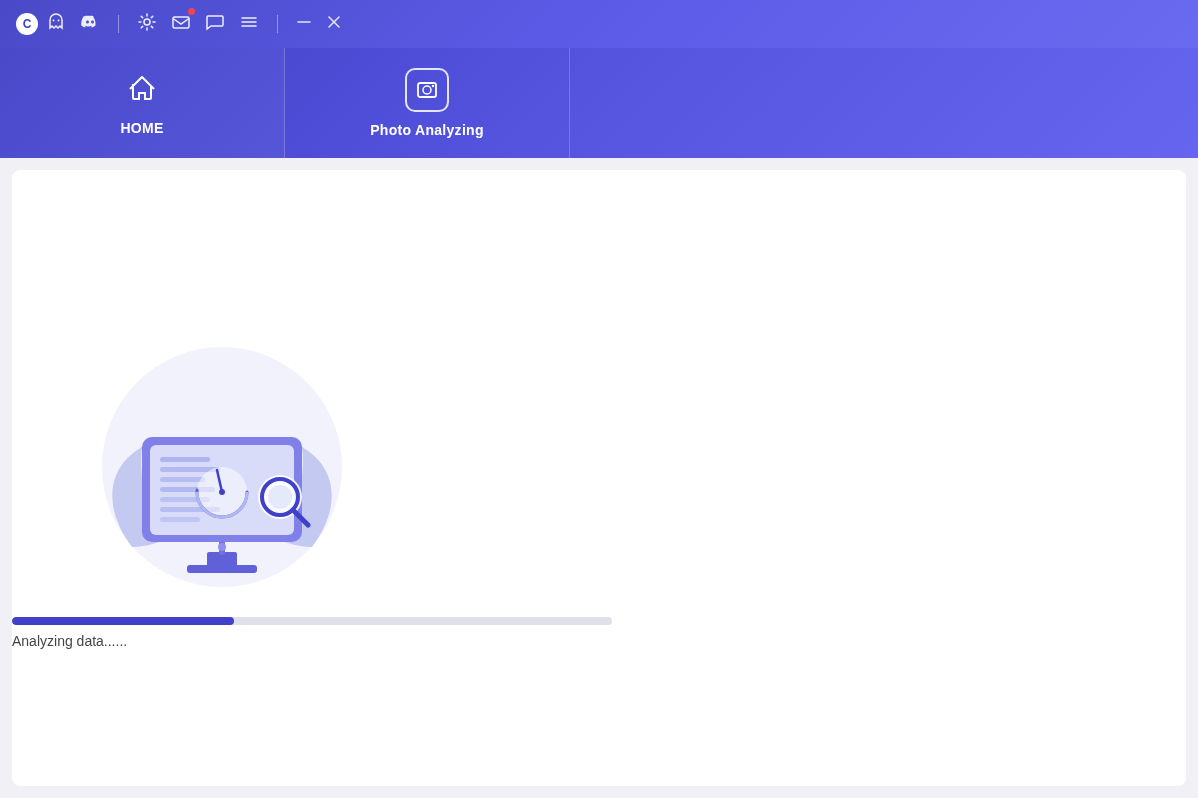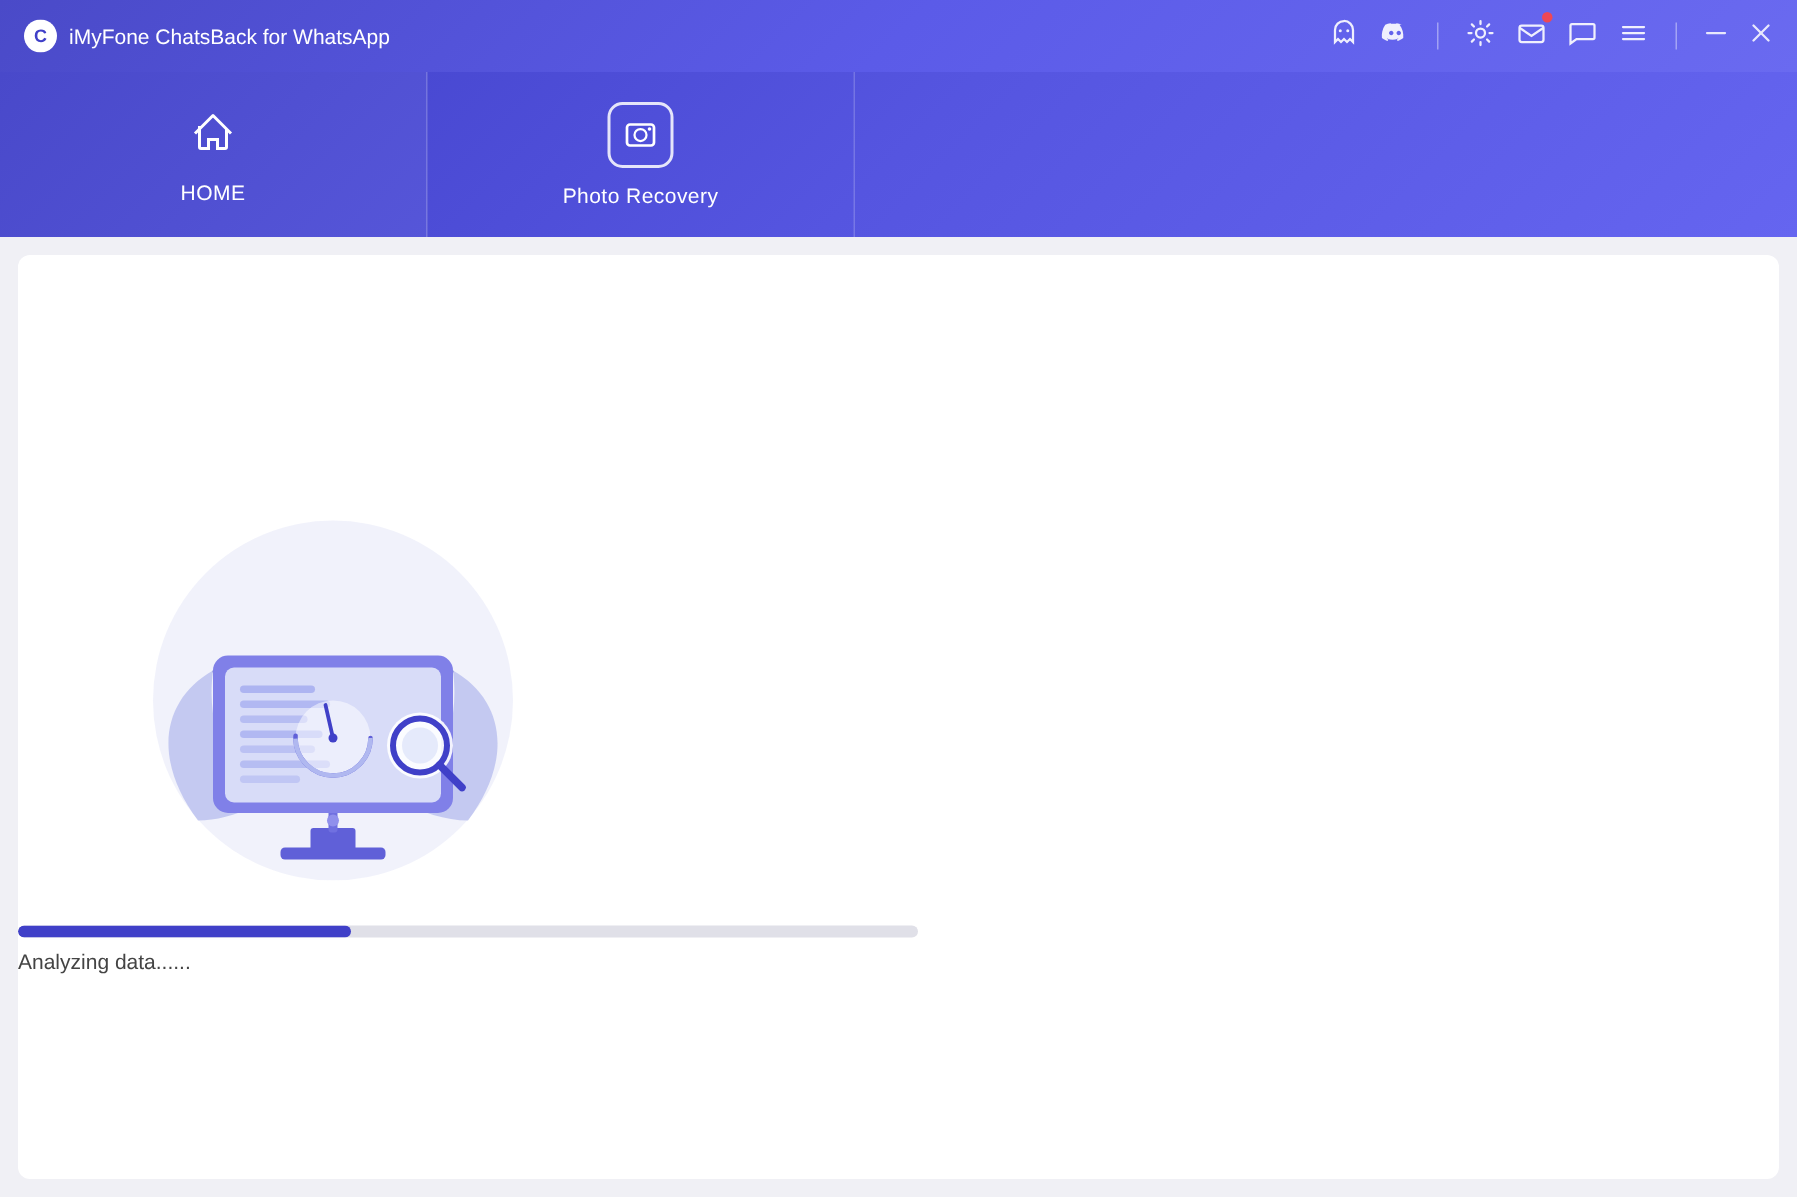--- a/index.html
+++ b/index.html
@@ -75,21 +75,21 @@
     }
     .nav-item {
       display: flex;
       flex-direction: column;
       align-items: center;
       justify-content: center;
       gap: 10px;
       cursor: pointer;
       color: white;
       font-size: 14px;
-      font-weight: 400;
+      font-weight: 700;
       padding: 0 20px;
       border-right: 1px solid rgba(255,255,255,0.2);
       transition: background 0.2s;
     }
     .nav-item:first-child {
       width: 285px;
       background: rgba(255,255,255,0.05);
     }
     .nav-item.home {
       width: 285px;
@@ -175,21 +175,20 @@
   </style>
 </head>
 <body>
 
 <div class="titlebar">
 
   <svg class="titlebar-logo" viewBox="0 0 22 22" fill="none">
     <circle cx="11" cy="11" r="11" fill="white"></circle>
     <text x="11" y="15" text-anchor="middle" font-size="12" fill="#4040c8" font-weight="bold">C</text>
   </svg>
-  <span class="titlebar-title">iMyFone ChatsBack for WhatsApp</span>
 
   <div class="titlebar-icons">
 
     <span class="titlebar-icon">
       <svg width="20" height="20" viewBox="0 0 20 20" fill="none">
         <path d="M10 2C6.69 2 4 4.69 4 8v8l2-2 2 2 2-2 2 2 2-2 2 2V8c0-3.31-2.69-6-6-6z" stroke="white" stroke-width="1.5" fill="none"></path>
         <circle cx="7.5" cy="8.5" r="1" fill="white"></circle>
         <circle cx="12.5" cy="8.5" r="1" fill="white"></circle>
       </svg>
     </span>
@@ -263,21 +262,21 @@
 
 
   <div class="nav-item photo">
     <div class="nav-icon-box">
       <svg width="26" height="26" viewBox="0 0 26 26" fill="none">
         <rect x="4" y="6" width="18" height="14" rx="2" stroke="white" stroke-width="1.8"></rect>
         <circle cx="13" cy="13" r="4" stroke="white" stroke-width="1.5"></circle>
         <circle cx="19" cy="9" r="1.2" fill="white"></circle>
       </svg>
     </div>
-    <span class="nav-label">Photo Recovery</span>
+    <span class="nav-label">Photo Analyzing</span>
   </div>
 
 </div>
 
 <div class="main-content">
 
   <div class="illustration">
     <svg class="monitor-svg" viewBox="0 0 420 280" fill="none" xmlns="http://www.w3.org/2000/svg">
 
       <circle cx="210" cy="160" r="120" fill="#e8eaf8" opacity="0.6"></circle>

